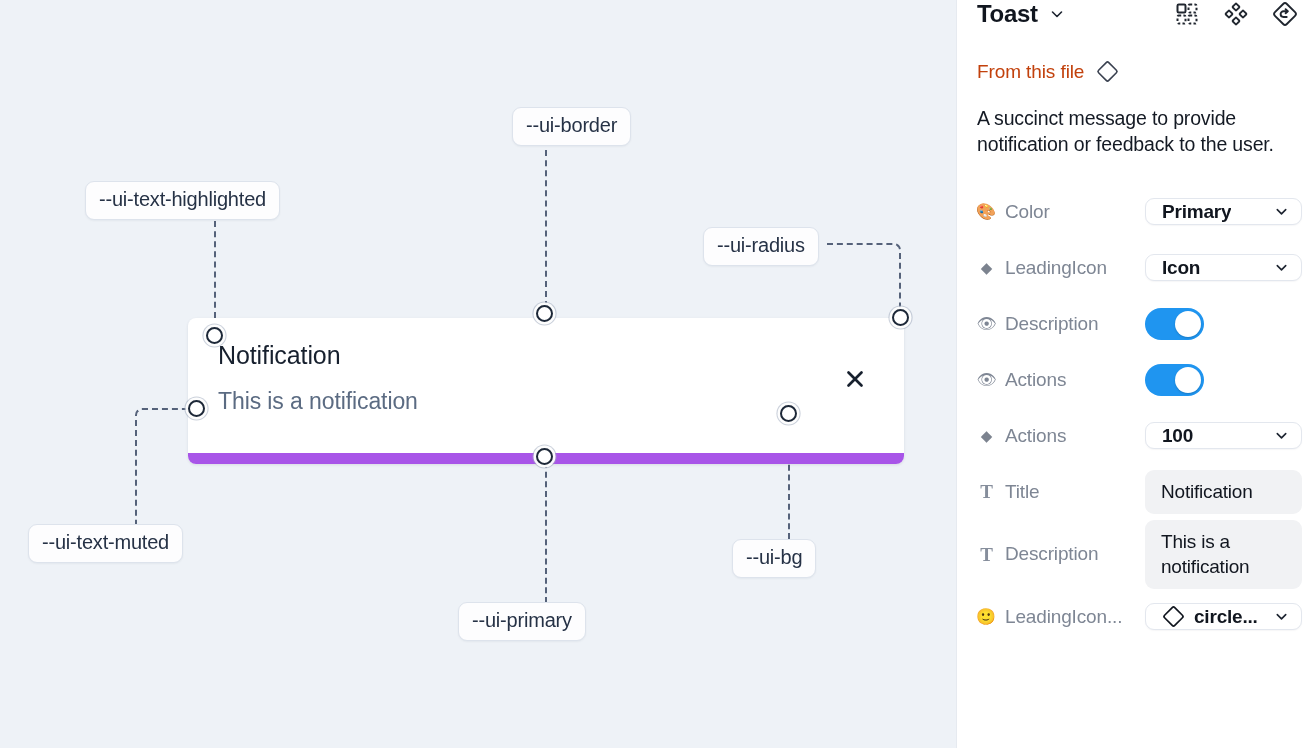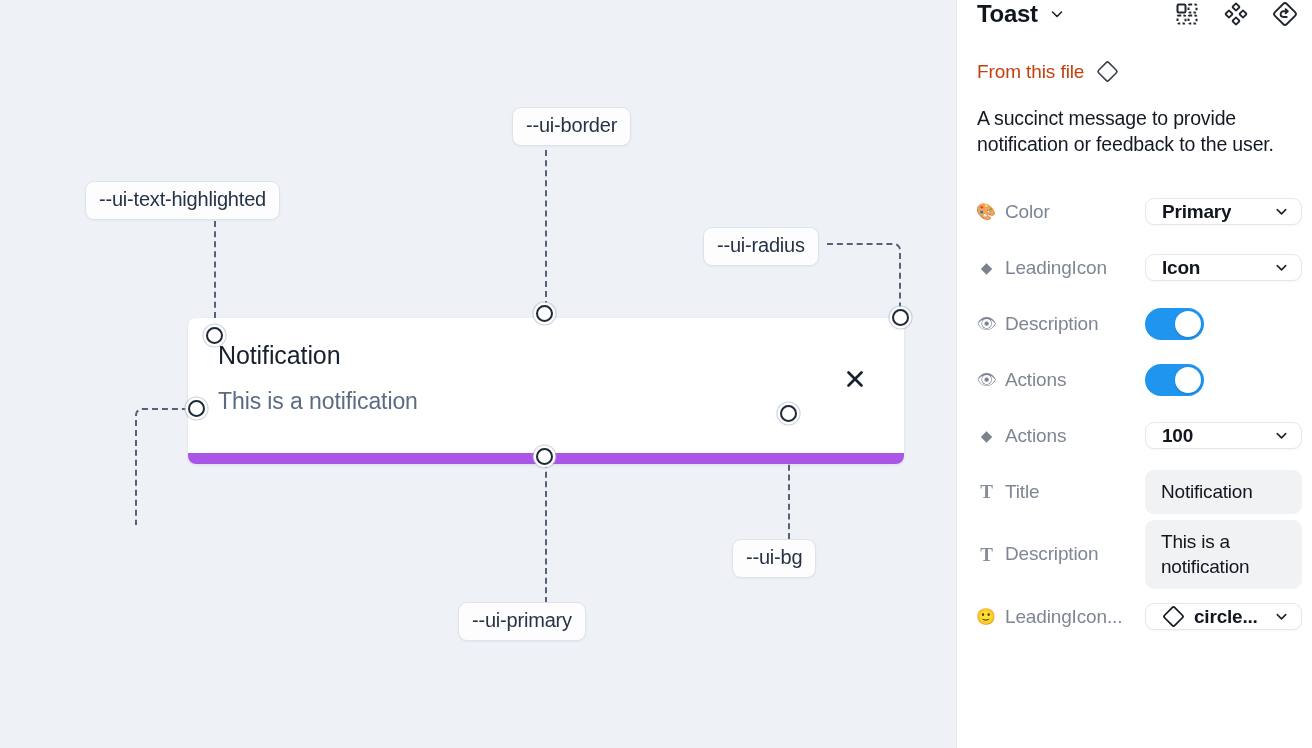--- a/index.html
+++ b/index.html
@@ -340,20 +340,21 @@
     <div class="handle" style="left:188px; top:400px;"></div>
     <div class="handle" style="left:780px; top:405px;"></div>
     <div class="handle" style="left:536px; top:448px;"></div>
 
     <div class="pill" style="left:85px; top:181px;">--ui-text-highlighted</div>
 
     <div class="pill" style="left:472px; top:107px;margin-left:40px;">--ui-border</div>
 
     <div class="pill" style="left:703px; top:227px;">--ui-radius</div>
 
+    <div class="pill" style="left:28px; top:524px;">--ui-text-muted</div>
 
     <div class="pill" style="left:458px; top:602px;">--ui-primary</div>
 
     <div class="pill" style="left:732px; top:539px;">--ui-bg</div>
   </div>
 
   <div id="panel">
 
     <div class="panel-head">
       <div class="panel-title">Toast</div>

